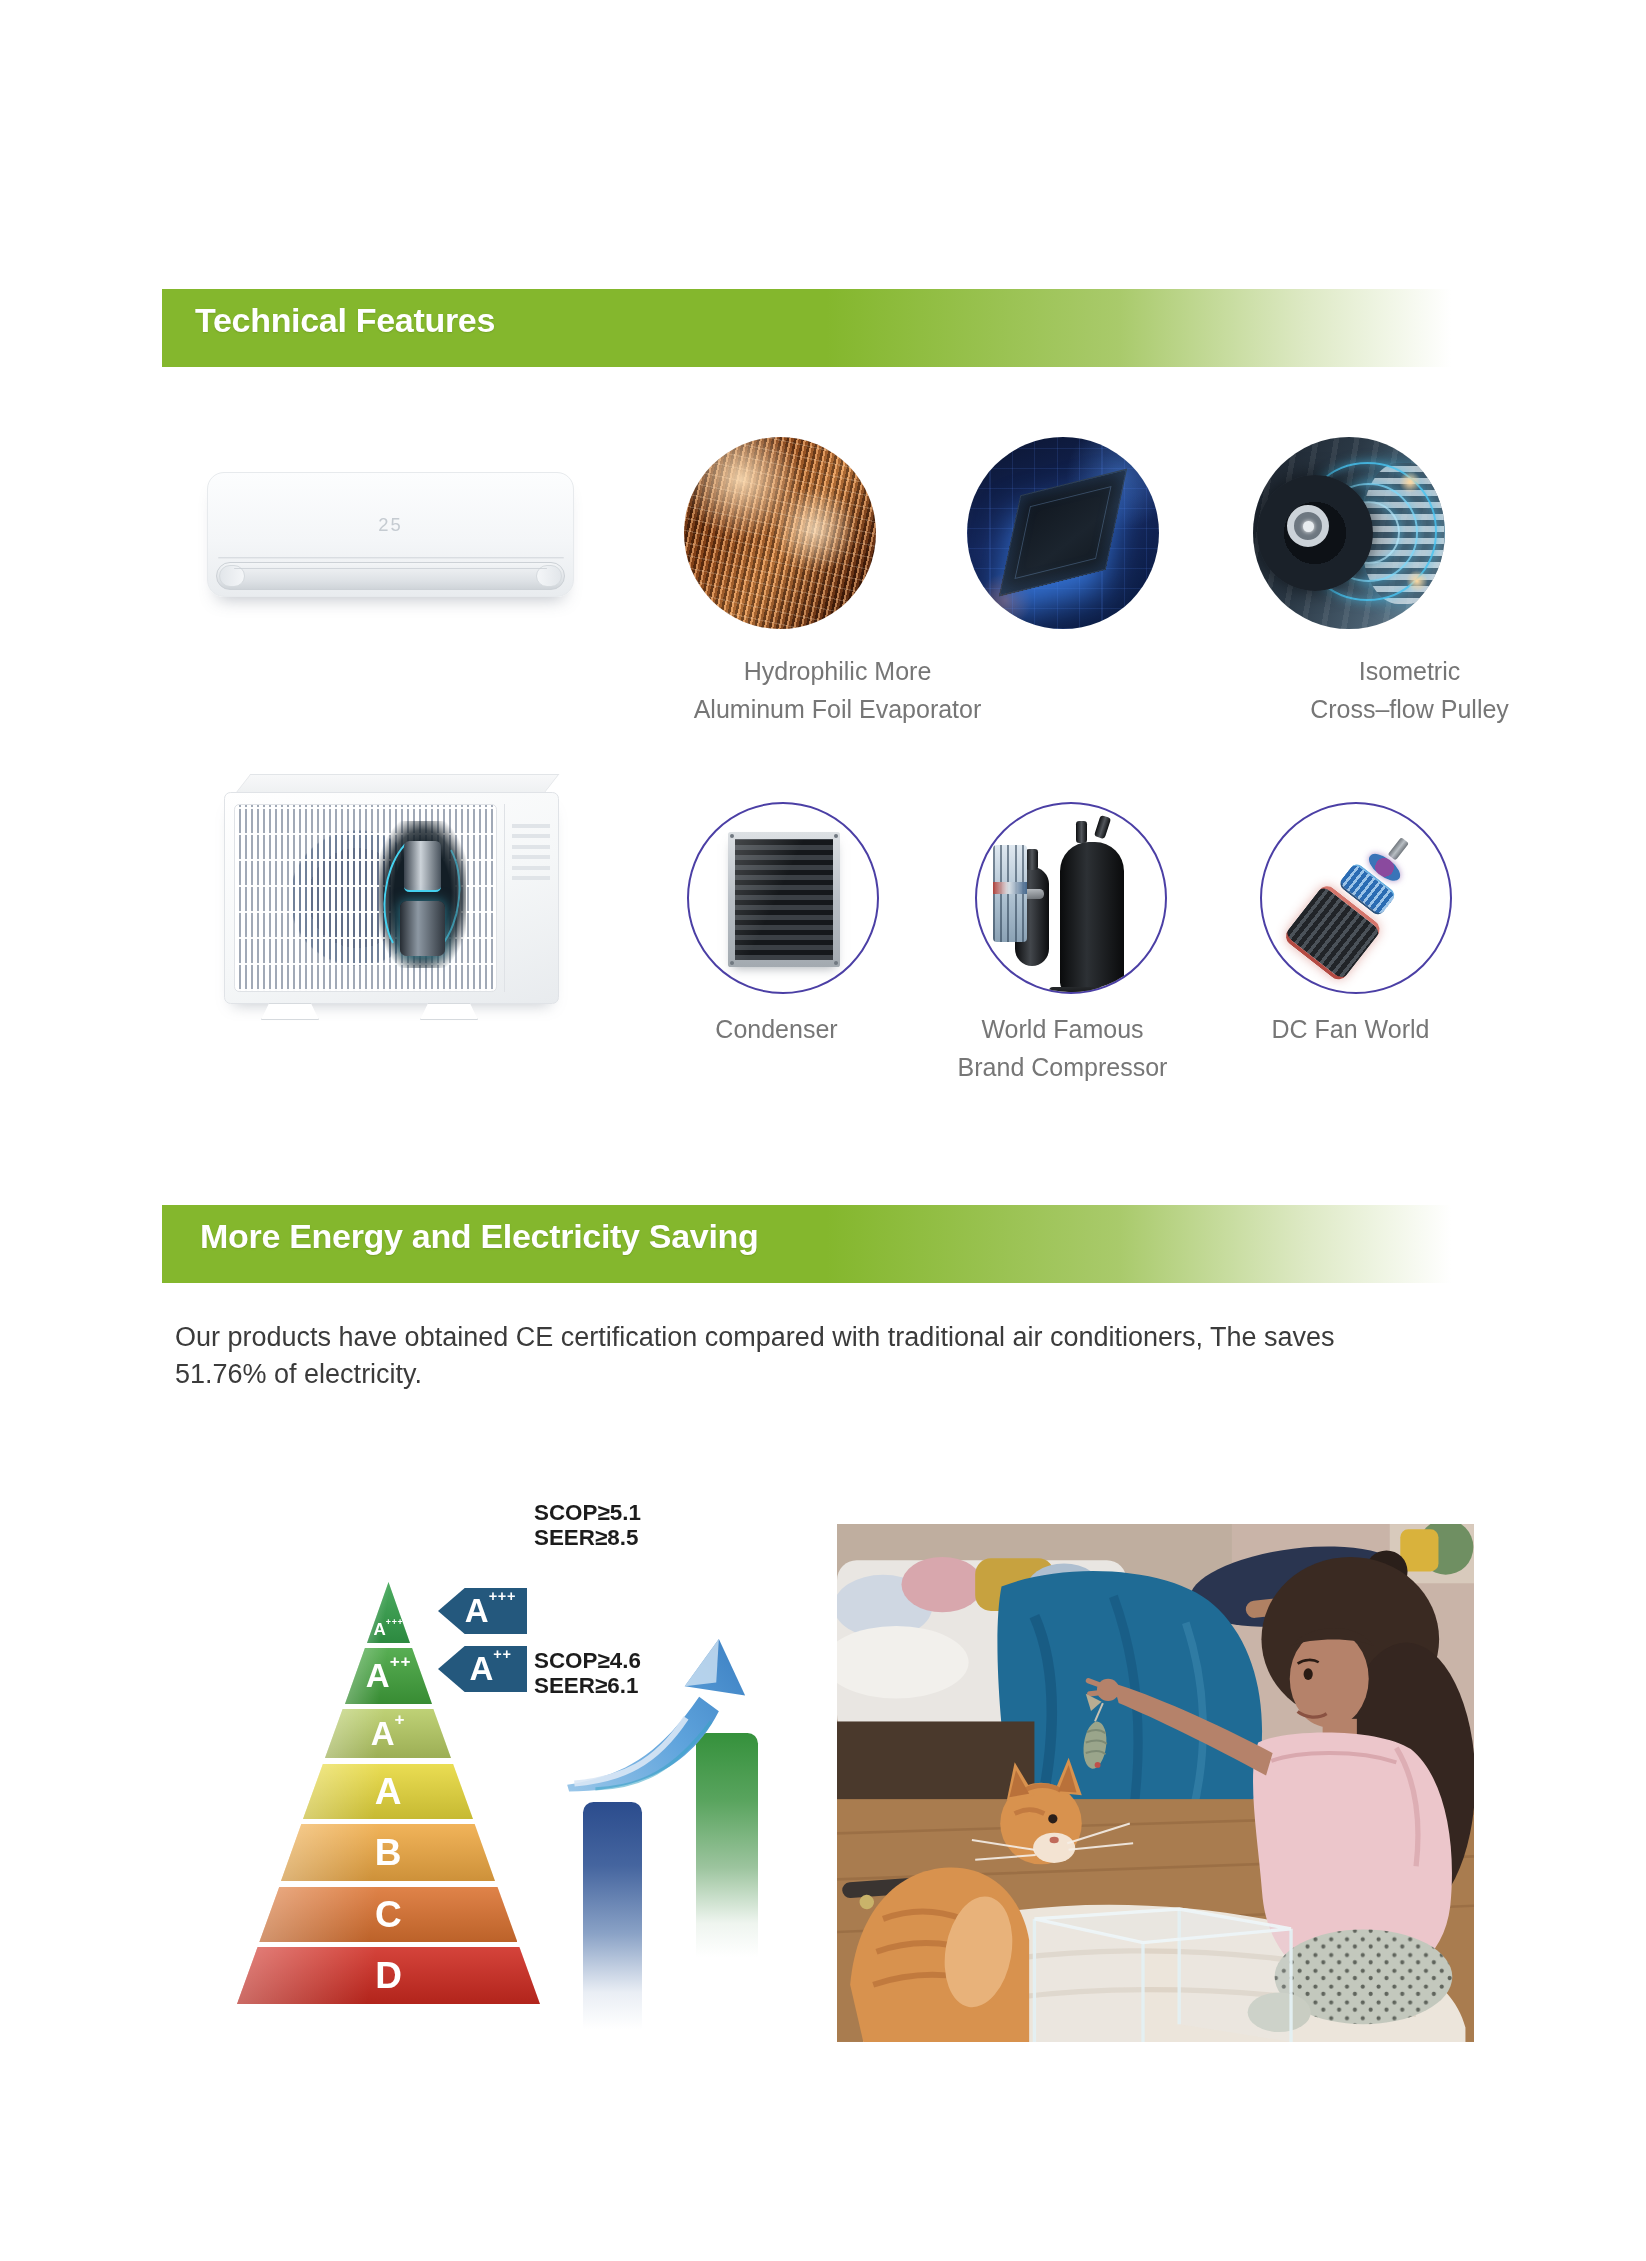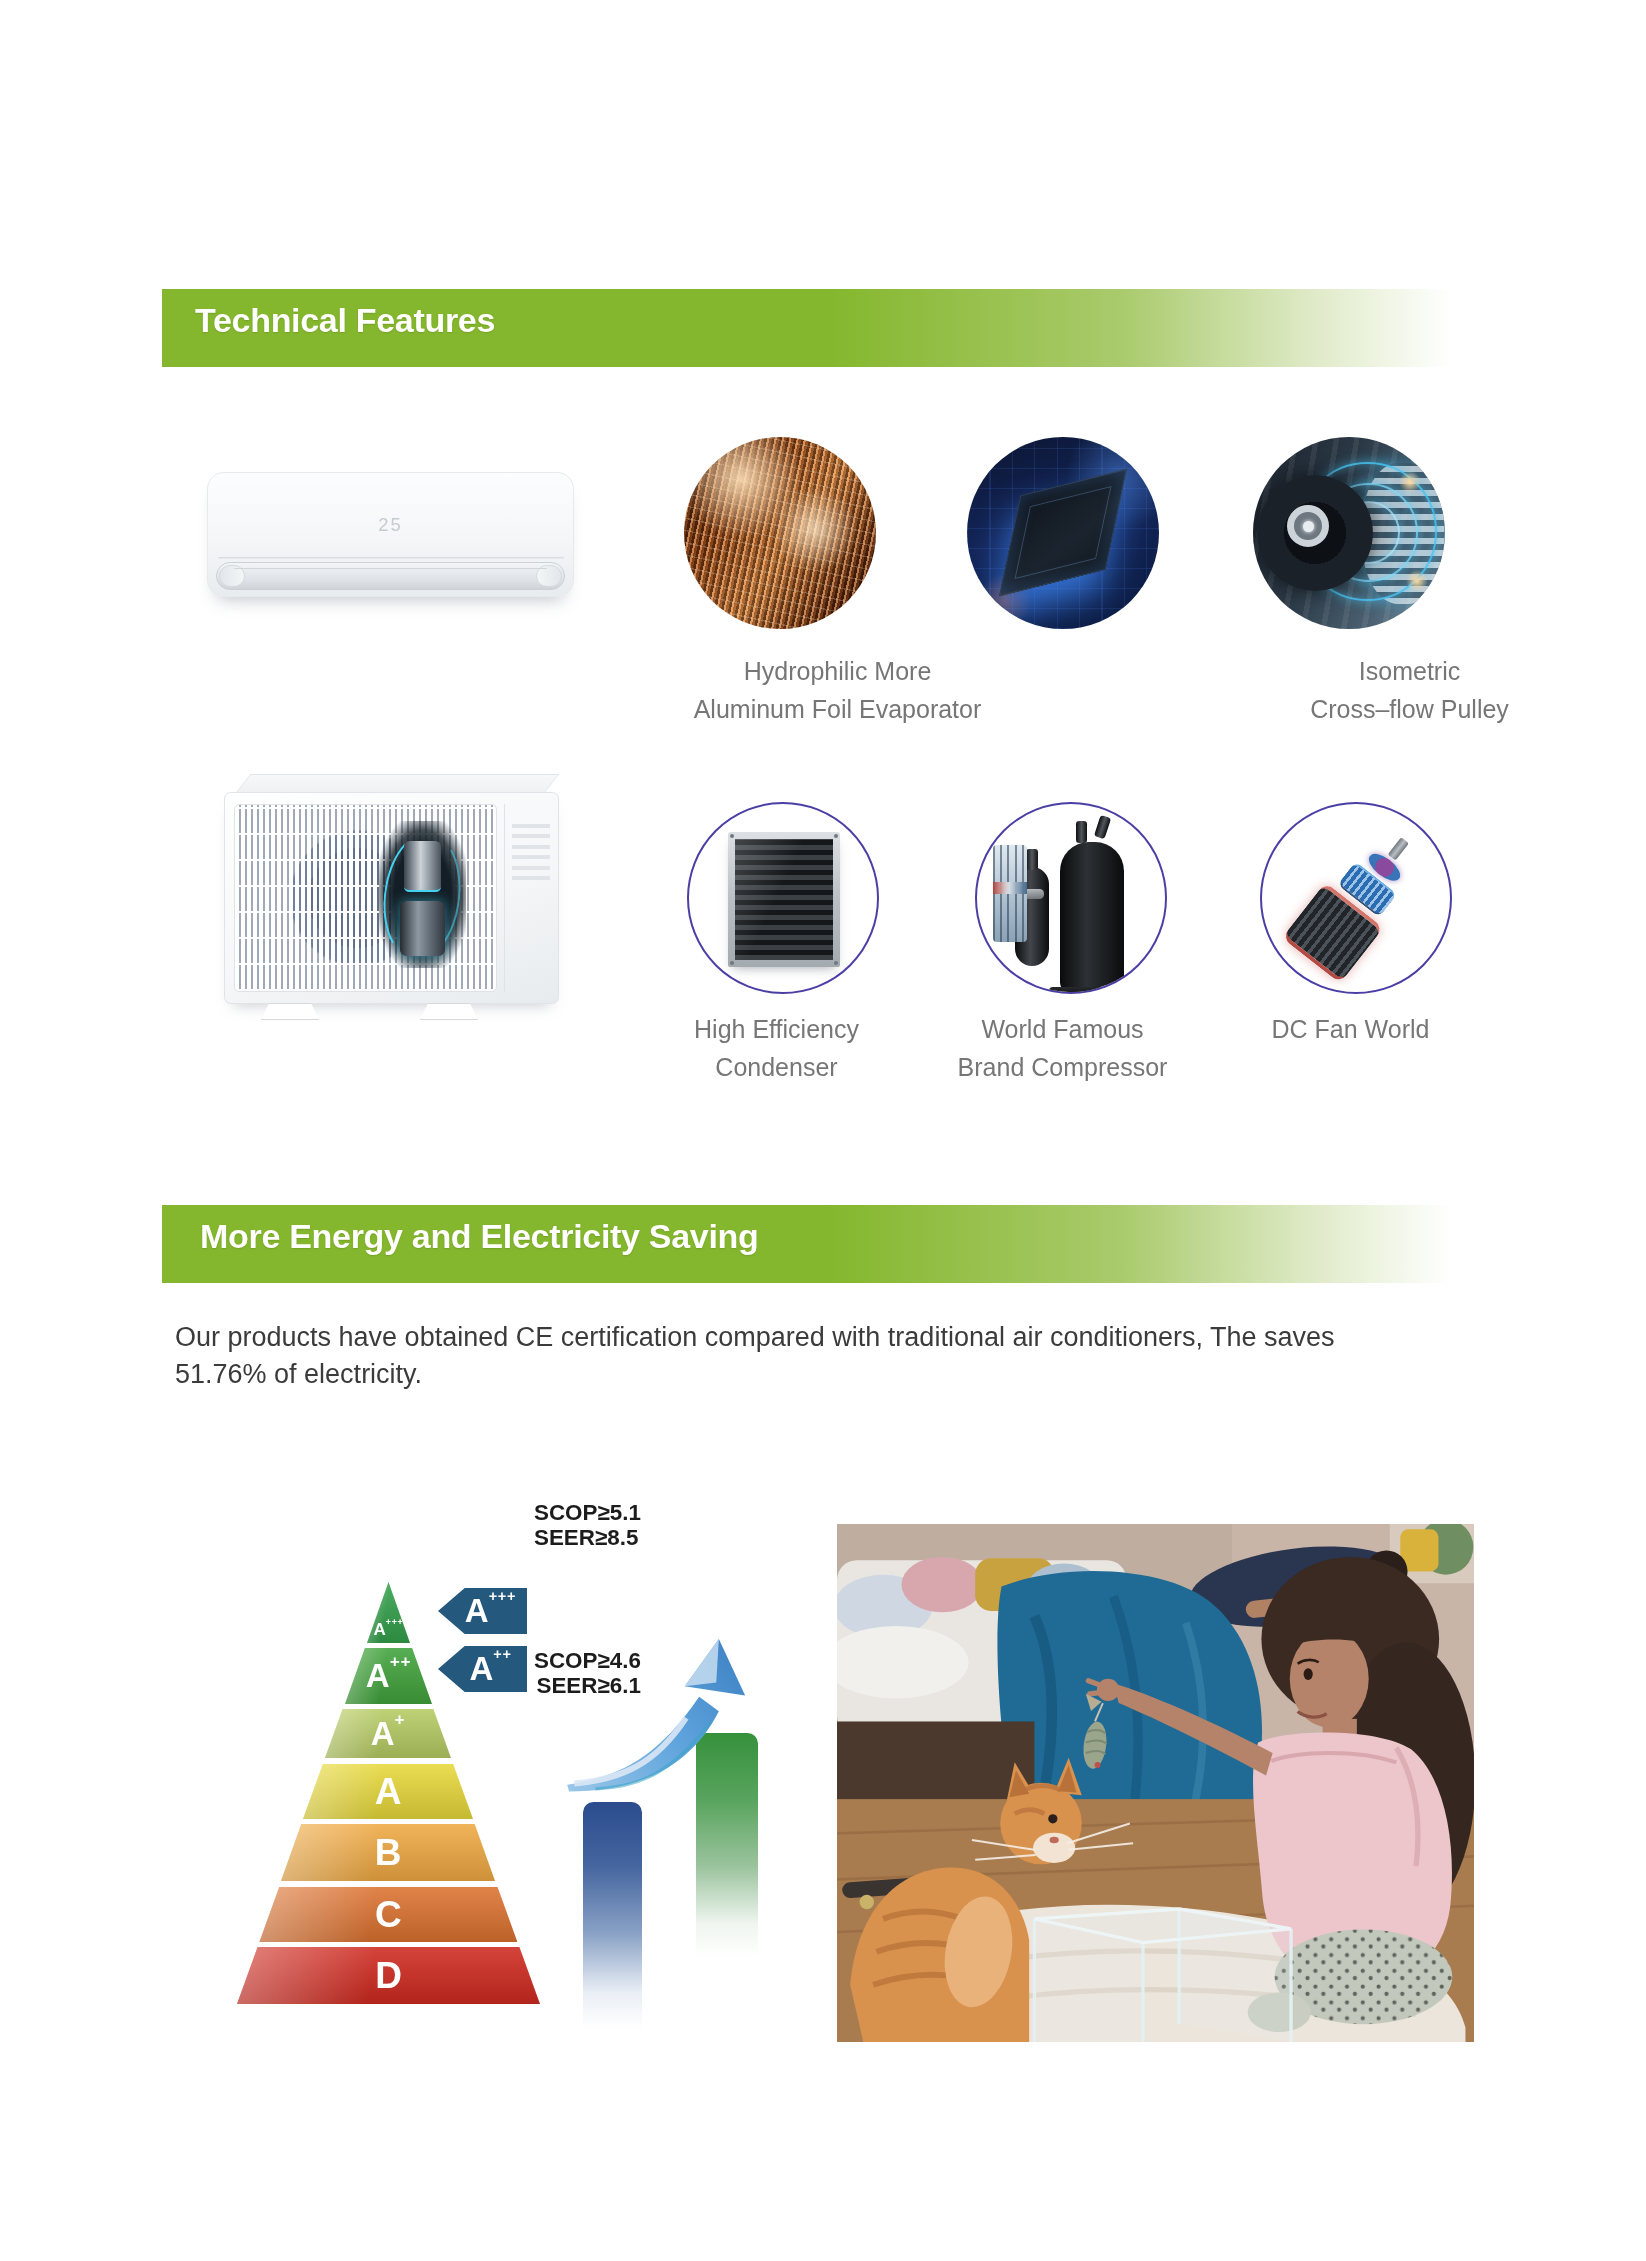--- a/index.html
+++ b/index.html
@@ -212,21 +212,21 @@
   .prow.r6 { left:0;     top:365px; width:303px; height:57px; clip-path:polygon(6.8% 0,93.2% 0,100% 100%,0 100%);  font-size:37px; }
 
   
   .badge { position:absolute; left:438px; width:89px; height:46px;
     clip-path:polygon(30% 0,100% 0,100% 100%,30% 100%,0 50%);
     color:#fff; font-weight:bold; font-size:33px;
     display:flex; align-items:center; justify-content:center; padding-left:16px; }
   .badge .plus { font-size:14.5px; vertical-align:super; position:relative; top:-9.2px; letter-spacing:0.7px; }
   .badge.b1 { top:1588px; } .badge.b2 { top:1646px; }
   .rating-text { position:absolute; left:534px; font-size:22.4px; font-weight:bold; color:#1c1c1c; line-height:25px; }
-  .rating-text.t1 { top:1500px; } .rating-text.t2 { top:1648px;text-align:right; }
+  .rating-text.t1 { top:1500px; } .rating-text.t2 { top:1648px; }
 
   
   .grow-bar { position:absolute; border-radius:10.5px 10.5px 0 0; }
   .grow-bar.blue { left:583px; top:1802px; width:59px; height:227px;
     background:linear-gradient(180deg,#2b4c8d 0%,#45659f 28%,#8aa2c6 58%,rgba(170,188,214,.25) 84%,rgba(255,255,255,0) 100%); }
   .grow-bar.green { left:696px; top:1733px; width:62px; height:224px;
     background:linear-gradient(180deg,#35913c 0%,#59a45e 30%,#9cc49e 60%,rgba(190,215,192,.25) 85%,rgba(255,255,255,0) 100%); }
   .arrow-svg { position:absolute; left:556px; top:1619px; width:197px; height:178px; }
 
   
@@ -314,21 +314,20 @@
   <div class="circle ring" style="left:1260px; top:802px;">
     <div class="motor-stack">
       <div class="mo-shaft"></div>
       <div class="mo-disc"></div>
       <div class="mo-coil"></div>
       <div class="mo-body"></div>
     </div>
   </div>
 
   <div class="caption" style="left:566px; top:1010px;">
-    <div>High Efficiency</div>
     <div>Condenser</div>
   </div>
   <div class="caption" style="left:852px; top:1010px;">
     <div>World Famous</div>
     <div>Brand Compressor</div>
   </div>
   <div class="caption" style="left:1140px; top:1010px;">
     <div>DC Fan World</div>
     <div></div>
   </div>

